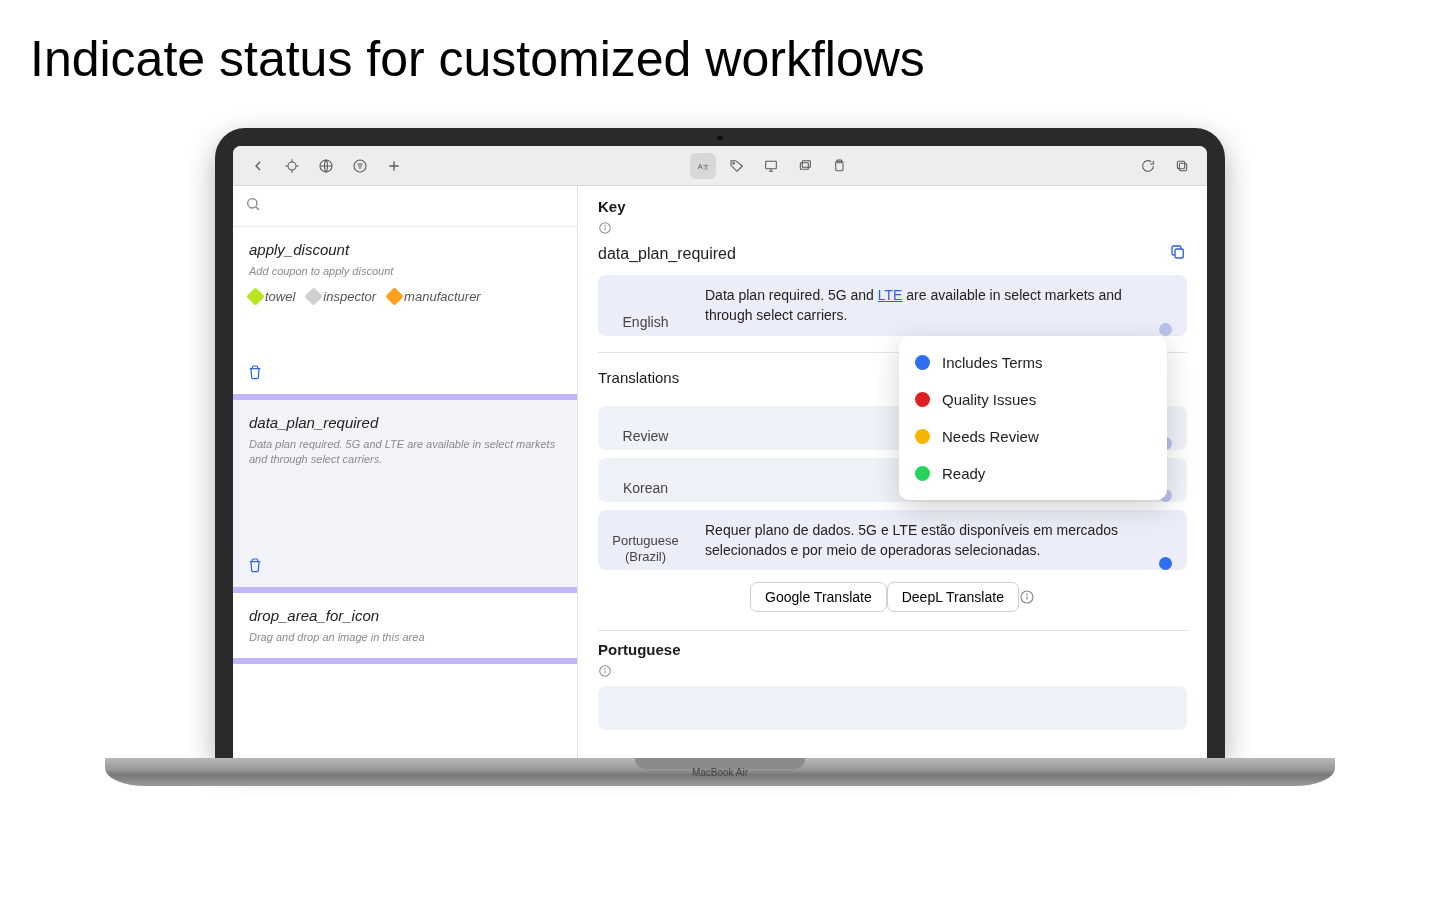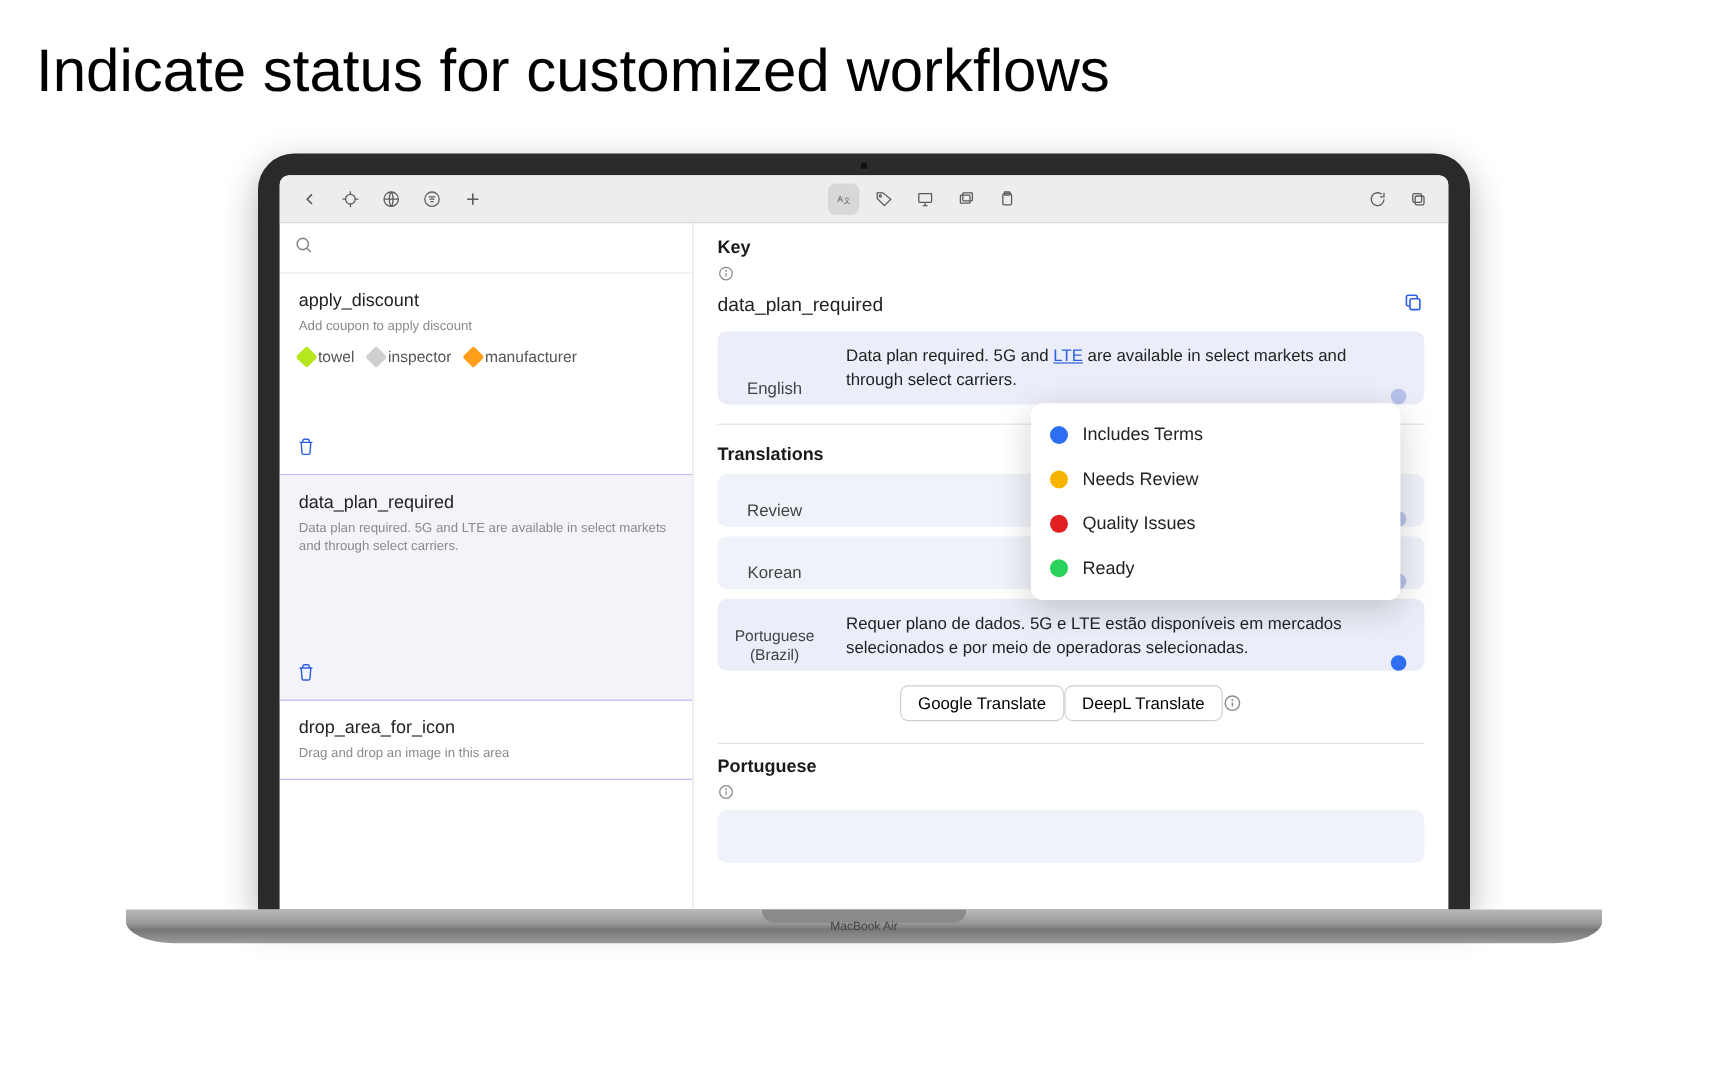--- a/index.html
+++ b/index.html
@@ -57,21 +57,21 @@
     color: #5a5a5a; cursor: pointer;
   }
   .tbtn.active { background: #d8d8d8; }
   .tbtn svg { width: 16px; height: 16px; }
 
   
   .body { flex: 1; display: flex; overflow: hidden; }
   .sidebar { width: 345px; border-right: 1px solid #e2e2e2; display: flex; flex-direction: column; overflow: hidden; }
   .search-row { padding: 10px 12px; border-bottom: 1px solid #ececec; }
   .search-row svg { width: 16px; height: 16px; color: #888; }
-  .sb-item { padding: 14px 16px; border-bottom: 1px solid #c4b5fd; position: relative; }
+  .sb-item { padding: 14px 16px; border-bottom: 6px solid #c4b5fd; position: relative; font-style: italic; }
   .sb-item.selected { background: #f2f4f9; }
   .sb-key { font-size: 15px; color: #222; margin-bottom: 6px; }
   .sb-desc { font-size: 11px; color: #8a8a8a; line-height: 1.35; }
   .sb-tags { margin-top: 10px; display: flex; gap: 12px; flex-wrap: wrap; }
   .sb-tag { display: flex; align-items: center; gap: 3px; font-size: 13px; color: #555; }
   .tag-icon { width: 13px; height: 13px; border-radius: 2px; transform: rotate(-45deg); }
   .sb-trash { position: absolute; bottom: 10px; left: 14px; color: #2d5fe0; }
   .sb-trash svg { width: 16px; height: 16px; }
   .sb-item.tall { padding-bottom: 90px; }
 
@@ -87,30 +87,30 @@
     display: flex; align-items: flex-end; background: #ebeef8; border-radius: 8px;
     margin-bottom: 8px; min-height: 44px;
   }
   .trow.muted { background: #f0f2fa; }
   .tlang { width: 95px; flex-shrink: 0; display: flex; align-items: center; justify-content: center; font-size: 14px; color: #444; text-align: center; padding: 6px; }
   .tbody { flex: 1; padding: 10px 12px; font-size: 14px; color: #222; line-height: 1.45; }
   .tbody .link { color: #2d5fe0; text-decoration: underline; }
   .tdot { width: 34px; display: flex; align-items: center; justify-content: center; padding-right: 10px; }
   .dot { width: 13px; height: 13px; border-radius: 50%; }
   .divider { height: 1px; background: #e4e4e4; margin: 16px 0 10px; }
-  .translations-hd { font-size: 15px; font-weight: 700; color: #1a1a1a; margin: 16px 0 8px; }
+  .translations-hd { font-size: 15px; font-weight: 400; color: #1a1a1a; margin: 16px 0 20px; }
   .btns { display: flex; justify-content: center; margin: 12px 0 18px; align-items:center; }
   .pill-btn { border: 1px solid #d0d0d0; border-radius: 7px; padding: 6px 14px; font-size: 14px; background: #fff; cursor: pointer; }
   .desc-box { background: #f0f2fa; border-radius: 8px; height: 44px; margin-top: 8px; }
 
   
   .popover {
     position: absolute; top: 150px; right: 40px;
     background: #fff; border-radius: 10px; box-shadow: 0 8px 28px rgba(0,0,0,0.18);
-    width: 308px; padding: 8px 0; z-index: 20; margin-left: 25px;
+    width: 268px; padding: 8px 0; z-index: 20; margin-left: 25px;
   }
   .pop-item { display: flex; align-items: center; gap: 12px; padding: 10px 16px; font-size: 15px; color: #222; cursor: pointer; }
   .pop-dot { width: 15px; height: 15px; border-radius: 50%; }
 
   .row-with-arrow { position: relative; }
   .row-with-arrow::after {
     content: ""; position: absolute; right: 28px; top: 50%; transform: translateY(-50%);
     width: 10px; height: 10px; border-right: 2px solid #c4c4c4; border-top: 2px solid #c4c4c4;
     transform: translateY(-50%) rotate(45deg);
   }
@@ -341,26 +341,26 @@
             </svg>
         </div>
         <div class="desc-box"></div>
 
         <div class="popover">
           <div class="pop-item">
             <span class="pop-dot" style="background:#2d6ff0"></span>
             <span>Includes Terms</span>
           </div>
           <div class="pop-item">
+            <span class="pop-dot" style="background:#e02020"></span>
+            <span>Quality Issues</span>
+          </div>
+          <div class="pop-item">
             <span class="pop-dot" style="background:#f7b500"></span>
             <span>Needs Review</span>
-          </div>
-          <div class="pop-item">
-            <span class="pop-dot" style="background:#e02020"></span>
-            <span>Quality Issues</span>
           </div>
           <div class="pop-item">
             <span class="pop-dot" style="background:#29d35b"></span>
             <span>Ready</span>
           </div>
         </div>
       </div>
     </div>
   </div>
 </div>

